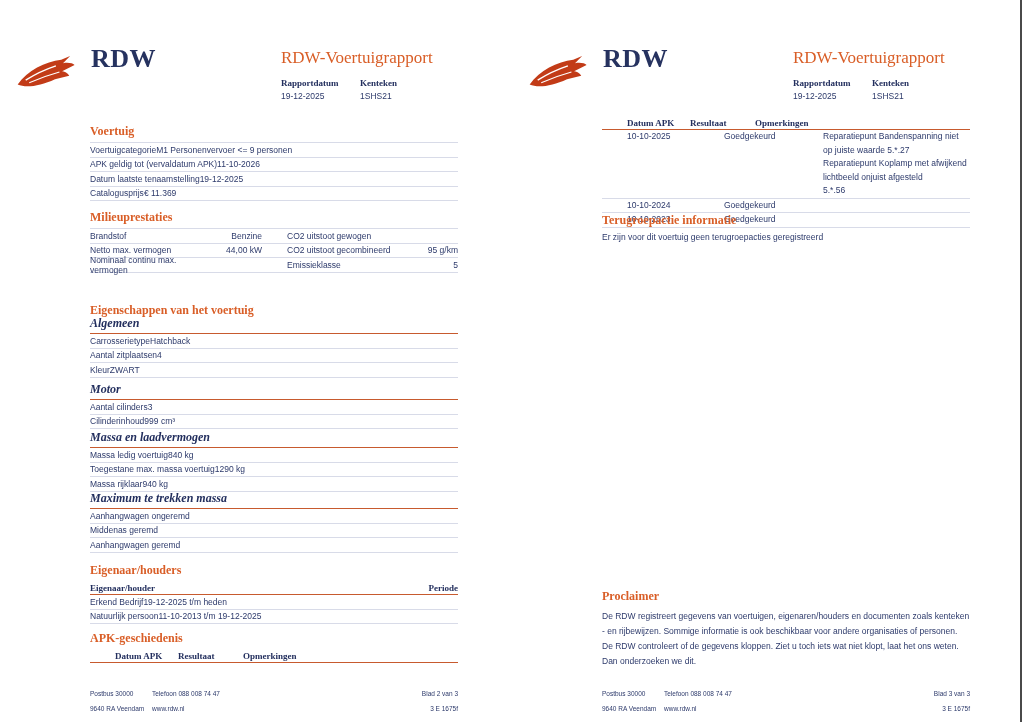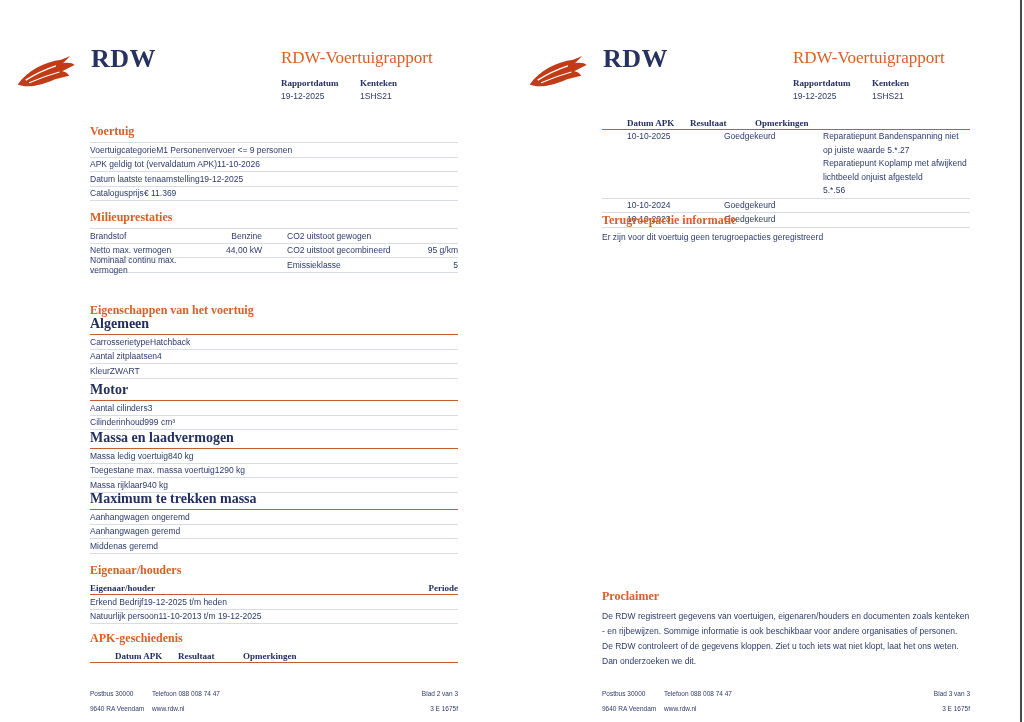--- a/index.html
+++ b/index.html
@@ -16,22 +16,22 @@
              font-weight:normal;font-size:17px;color:#D95E27;}
   .meta{position:absolute;top:46px;}
   .meta-rapportdatum{left:281px;} .meta-kenteken{left:360px;}
   .meta-label{font-family:"Liberation Serif",serif;font-weight:bold;font-size:9px;color:#232F5E;}
   .meta-value{font-size:8.5px;color:#2D3A6B;margin-top:3px;}
 
   
   .sec{position:absolute;left:90px;width:368px;}
   .sec-title{font-family:"Liberation Serif",serif;font-weight:bold;font-size:12px;
              color:#D95E27;margin-bottom:3px;}
-  .group-hdr{font-family:"Liberation Serif",serif;font-weight:bold;font-size:14px;
-             color:#232F5E;border-bottom:1.5px solid #C75A2E;padding-bottom:2px;}
+  .group-hdr{font-family:"Liberation Serif",serif;font-weight:bold;font-size:12px;
+             color:#232F5E;border-bottom:1.5px solid #C75A2E;padding-bottom:2px;font-style:italic;}
   .tbl{border-top:1px solid #D8DBE8;}
   .row{display:flex;justify-content:flex-start;align-items:center;height:13.5px;
        border-bottom:1px solid #D8DBE8;font-size:8.5px;color:#2D3A6B;}
   .thead{display:flex;justify-content:space-between;align-items:center;height:13px;
          border-bottom:1.5px solid #C75A2E;font-family:"Liberation Serif",serif;
          font-weight:bold;font-size:9px;color:#232F5E;}
   
   .row4{display:flex;align-items:center;height:13.5px;border-bottom:1px solid #D8DBE8;
         font-size:8.5px;color:#2D3A6B;}
   .m-l1{width:112px;} .m-v1{width:60px;text-align:right;} .m-l2{margin-left:25px;flex:1;}
@@ -170,25 +170,25 @@
     </div>
   </div>
 
   <div class="sec" style="top:459px">
     <div class="group-hdr">Maximum te trekken massa</div>
     <div class="row">
       <span>Aanhangwagen ongeremd</span>
       <span></span>
     </div>
     <div class="row">
+      <span>Middenas geremd</span>
+      <span></span>
+    </div>
+    <div class="row">
       <span>Aanhangwagen geremd</span>
-      <span></span>
-    </div>
-    <div class="row">
-      <span>Middenas geremd</span>
       <span></span>
     </div>
   </div>
 
   <div class="sec" style="top:531px">
     <div class="sec-title">Eigenaar/houders</div>
     <div class="thead">
       <span>Eigenaar/houder</span>
       <span>Periode</span>
     </div>

